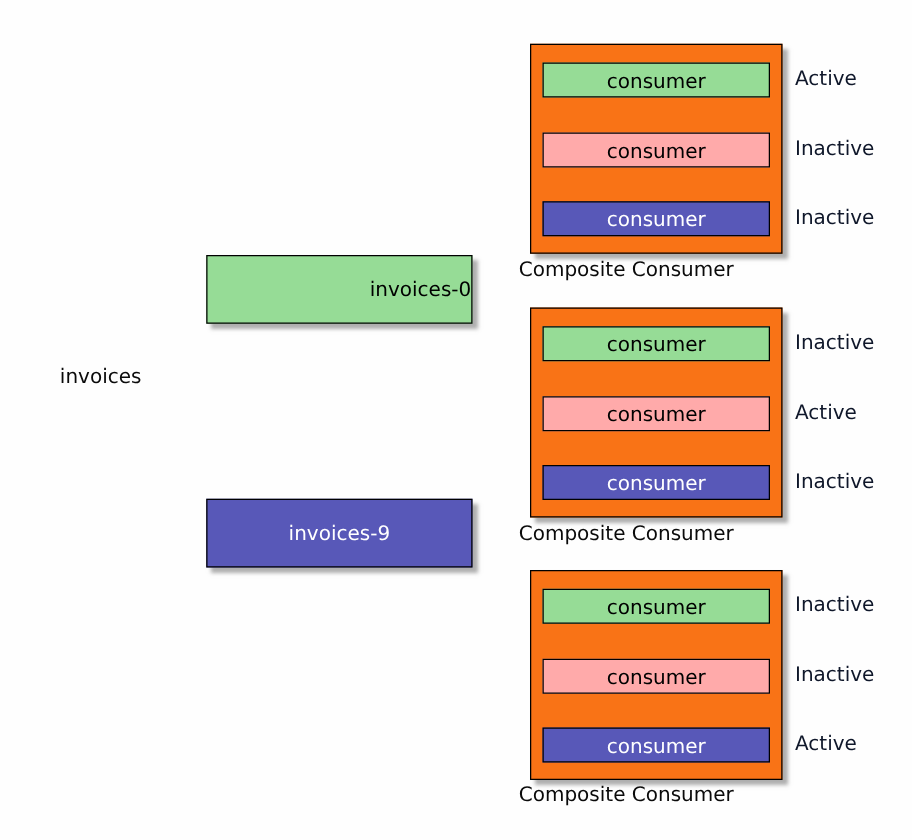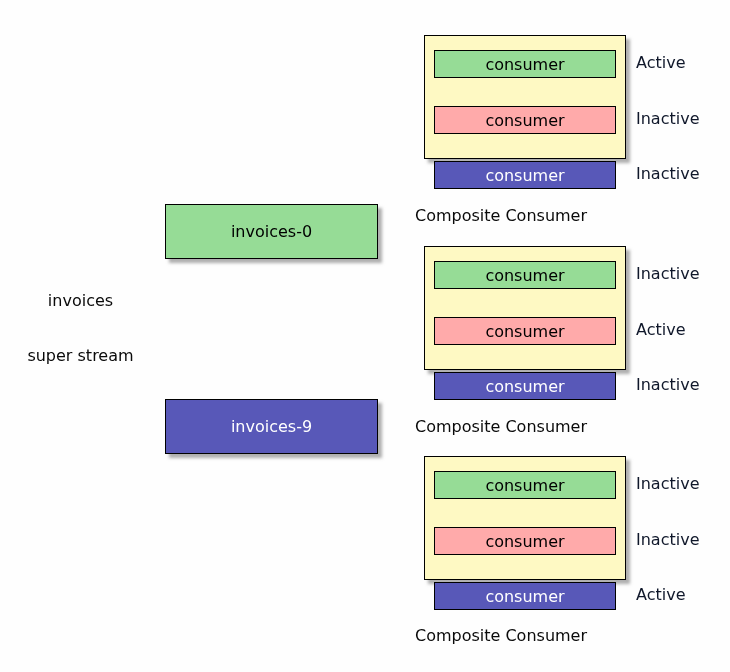--- a/index.html
+++ b/index.html
@@ -29,29 +29,29 @@
     left: 165px;
     width: 213px;
     height: 55px;
     border: 1.5px solid #000;
     box-shadow: 4px 4px 3px rgba(110,110,110,0.55);
     display: flex;
     align-items: center;
     justify-content: center;
     font-size: 16px;
   }
-  .fill-green { background: var(--partition-green); color: #000; }
+  .fill-green { background: var(--partition-green); color: #000; justify-content: flex-end; }
   .fill-pink  { background: var(--partition-pink);  color: #000; }
   .fill-blue  { background: var(--partition-blue);  color: var(--text-on-blue); }
   .composite {
     position: absolute;
     left: 424px;
     width: 202px;
-    height: 124px;
-    background: #fef9c3;
+    height: 168px;
+    background: #f97316;
     border: 1.5px solid var(--box-border);
     box-shadow: 4px 4px 3px rgba(110,110,110,0.55);
   }
   .consumer {
     position: absolute;
     left: 9px;
     width: 182px;
     height: 28px;
     border: 1.5px solid var(--box-border);
     display: flex;
@@ -77,21 +77,20 @@
     color: #0a0a0a;
     white-space: nowrap;
   }
 </style>
 </head>
 <body>
 
 <div class="canvas">
 
   <div class="stream-label" style="top:291px">invoices</div>
-  <div class="stream-label" style="top:346px">super stream</div>
 
   <div class="partition fill-green" style="top:204px">
     <span>invoices-0</span>
   </div>
   <div class="partition fill-blue" style="top:399px">
     <span>invoices-9</span>
   </div>
 
   <div class="composite" style="top:35px">
     <div class="consumer fill-green" style="top:14px">

